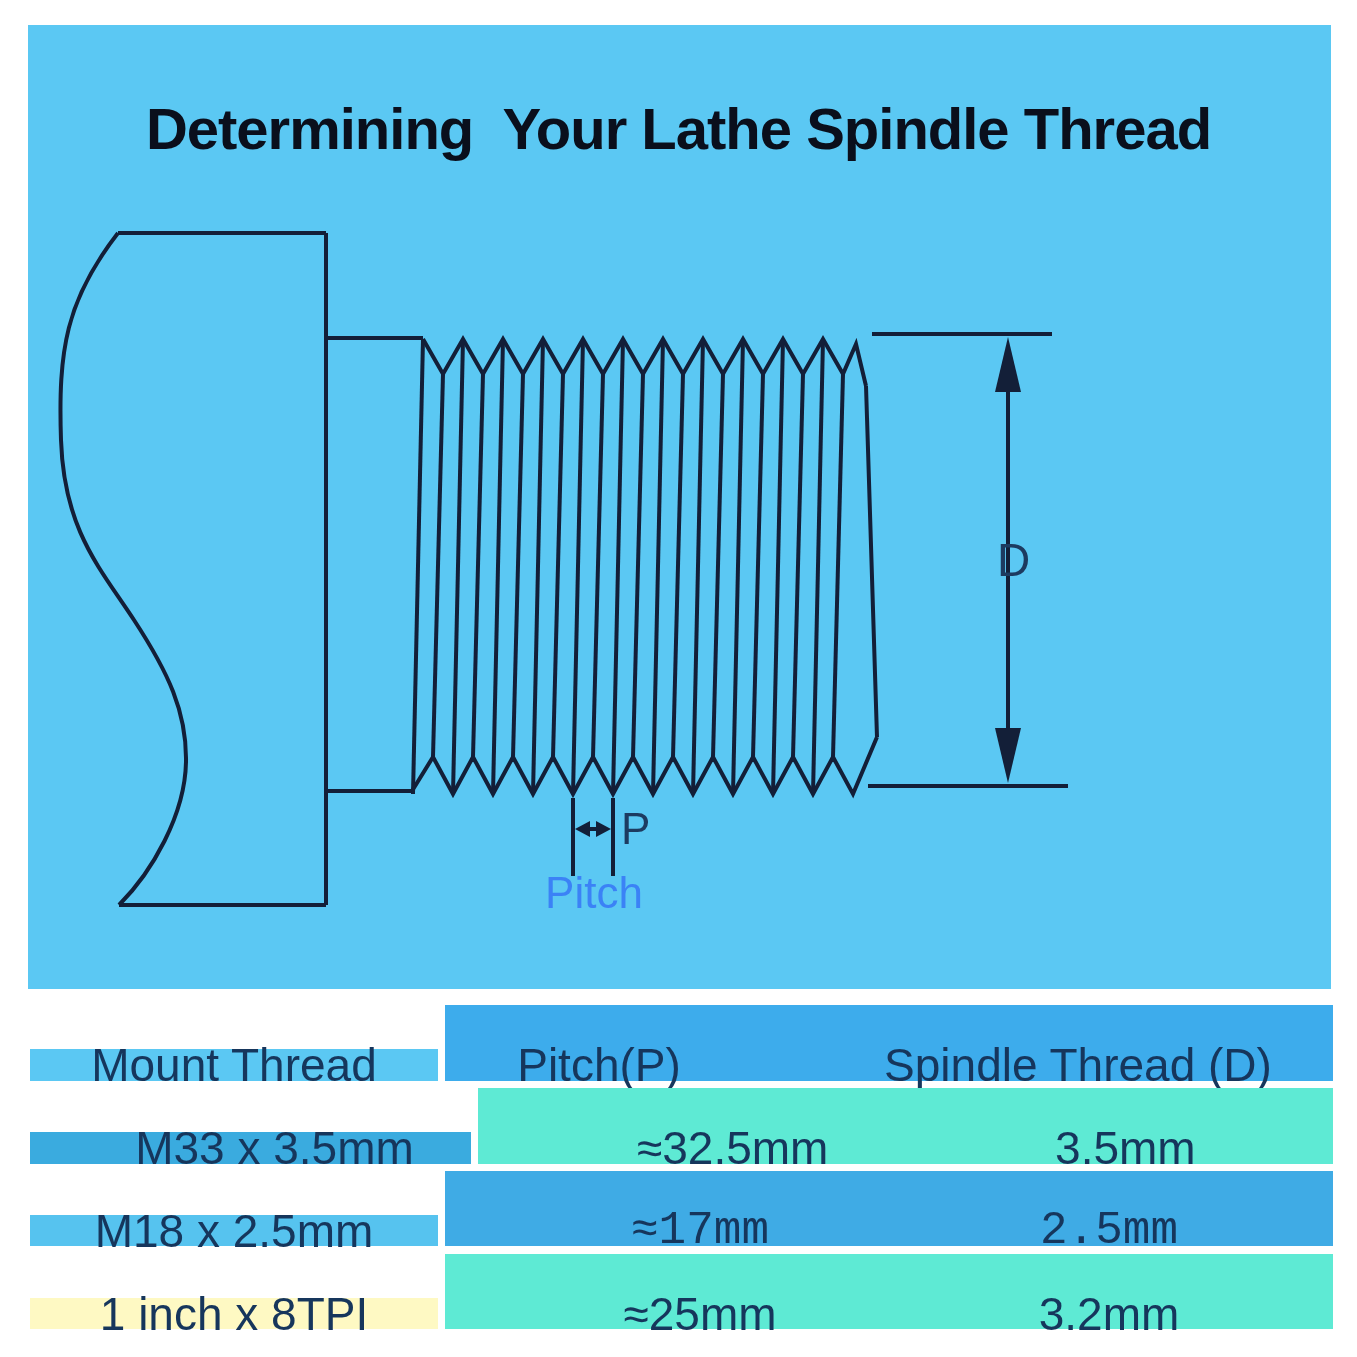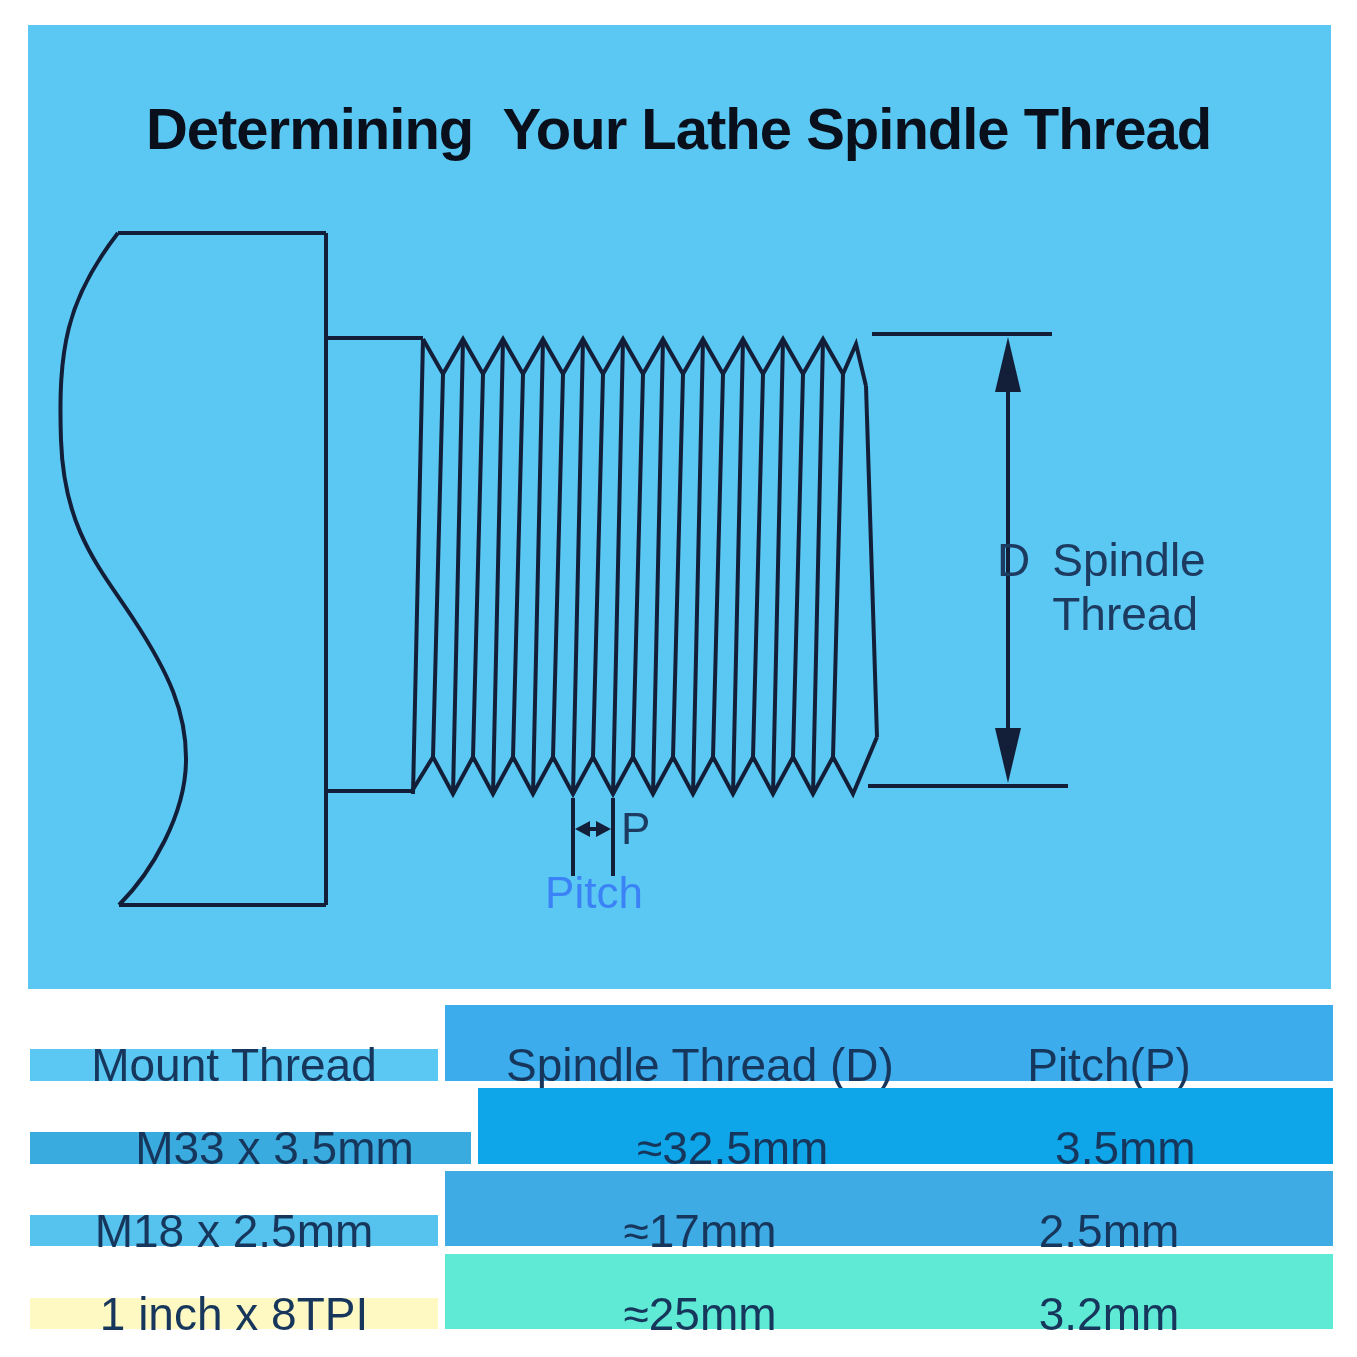--- a/index.html
+++ b/index.html
@@ -76,47 +76,46 @@
       <path d="M613,798 V876"></path>
       <path d="M581,829 H605"></path>
       <polygon points="1008,337 995,392 1021,392"></polygon>
       <polygon points="1008,783 995,728 1021,728"></polygon>
       <polygon points="575,829 590,821 590,837"></polygon>
       <polygon points="611,829 596,821 596,837"></polygon>
     </svg>
 
   <div class="d-label">
     <span>D</span>
-    <span>Spindle Thread</span>
   </div>
   <div class="p-label">P</div>
   <div class="pitch-label">Pitch</div>
 
   <div class="trow r-head">
     <div class="cell c-left" style="background-color: rgb(91, 200, 243);">Mount Thread</div>
     <div class="gap"></div>
     <div class="band" style="background-color: rgb(61, 172, 236);">
+      <div class="cell c-p">Pitch(P)</div>
       <div class="cell c-d">Spindle Thread (D)</div>
-      <div class="cell c-p">Pitch(P)</div>
     </div>
   </div>
 
   <div class="trow r-0">
     <div class="cell c-left" style="background-color: rgb(58, 171, 223); padding-left: 48px;">M33 x 3.5mm</div>
     <div class="gap"></div>
-    <div class="band" style="background-color: #0ea5e9;">
+    <div class="band" style="background-color: #5eead4;">
       <div class="cell c-d">≈32.5mm</div>
       <div class="cell c-p">3.5mm</div>
     </div>
   </div>
 
   <div class="trow r-1">
     <div class="cell c-left" style="background-color: rgb(86, 195, 239);">M18 x 2.5mm</div>
     <div class="gap"></div>
-    <div class="band" style="background-color: rgb(63, 171, 229);">
+    <div class="band" style="background-color: rgb(63, 171, 229); font-family: Liberation Mono, monospace;">
       <div class="cell c-d">≈17mm</div>
       <div class="cell c-p">2.5mm</div>
     </div>
   </div>
 
   <div class="trow r-2">
     <div class="cell c-left" style="background-color: #fef9c3;">1 inch x 8TPI</div>
     <div class="gap"></div>
     <div class="band" style="background-color: #5eead4;">
       <div class="cell c-d">≈25mm</div>

